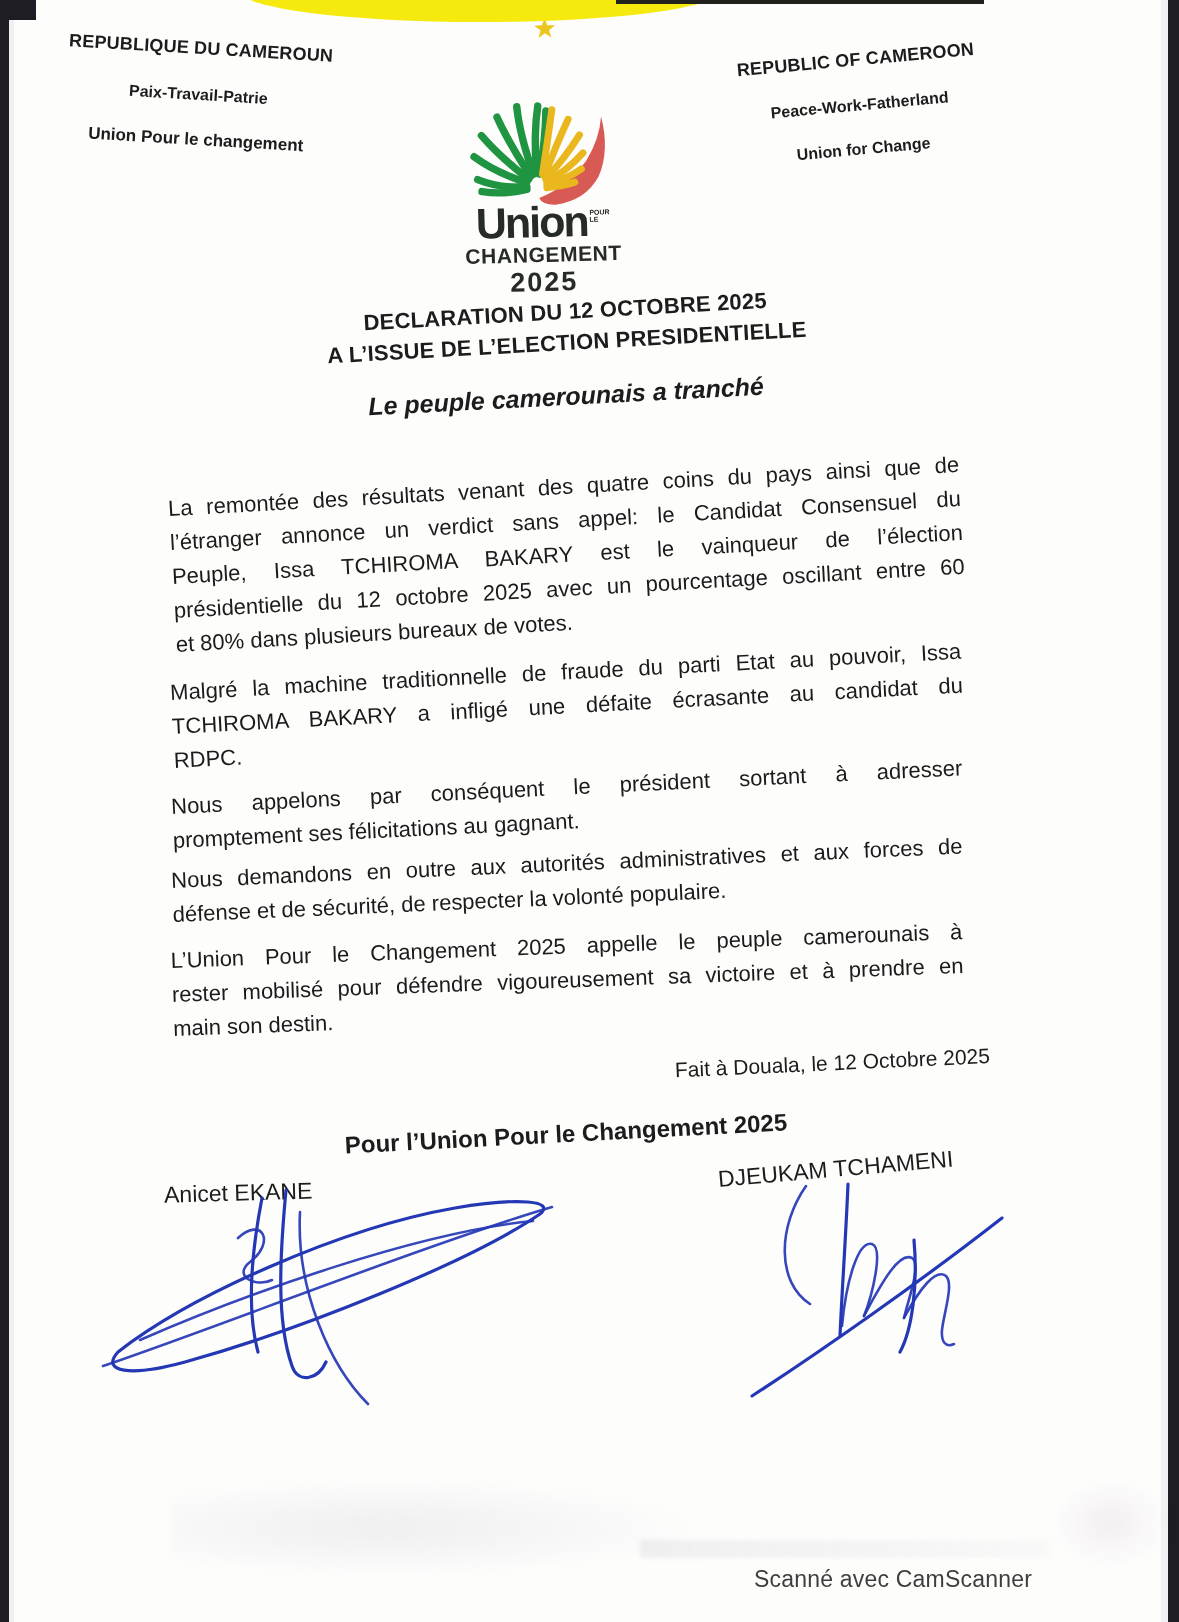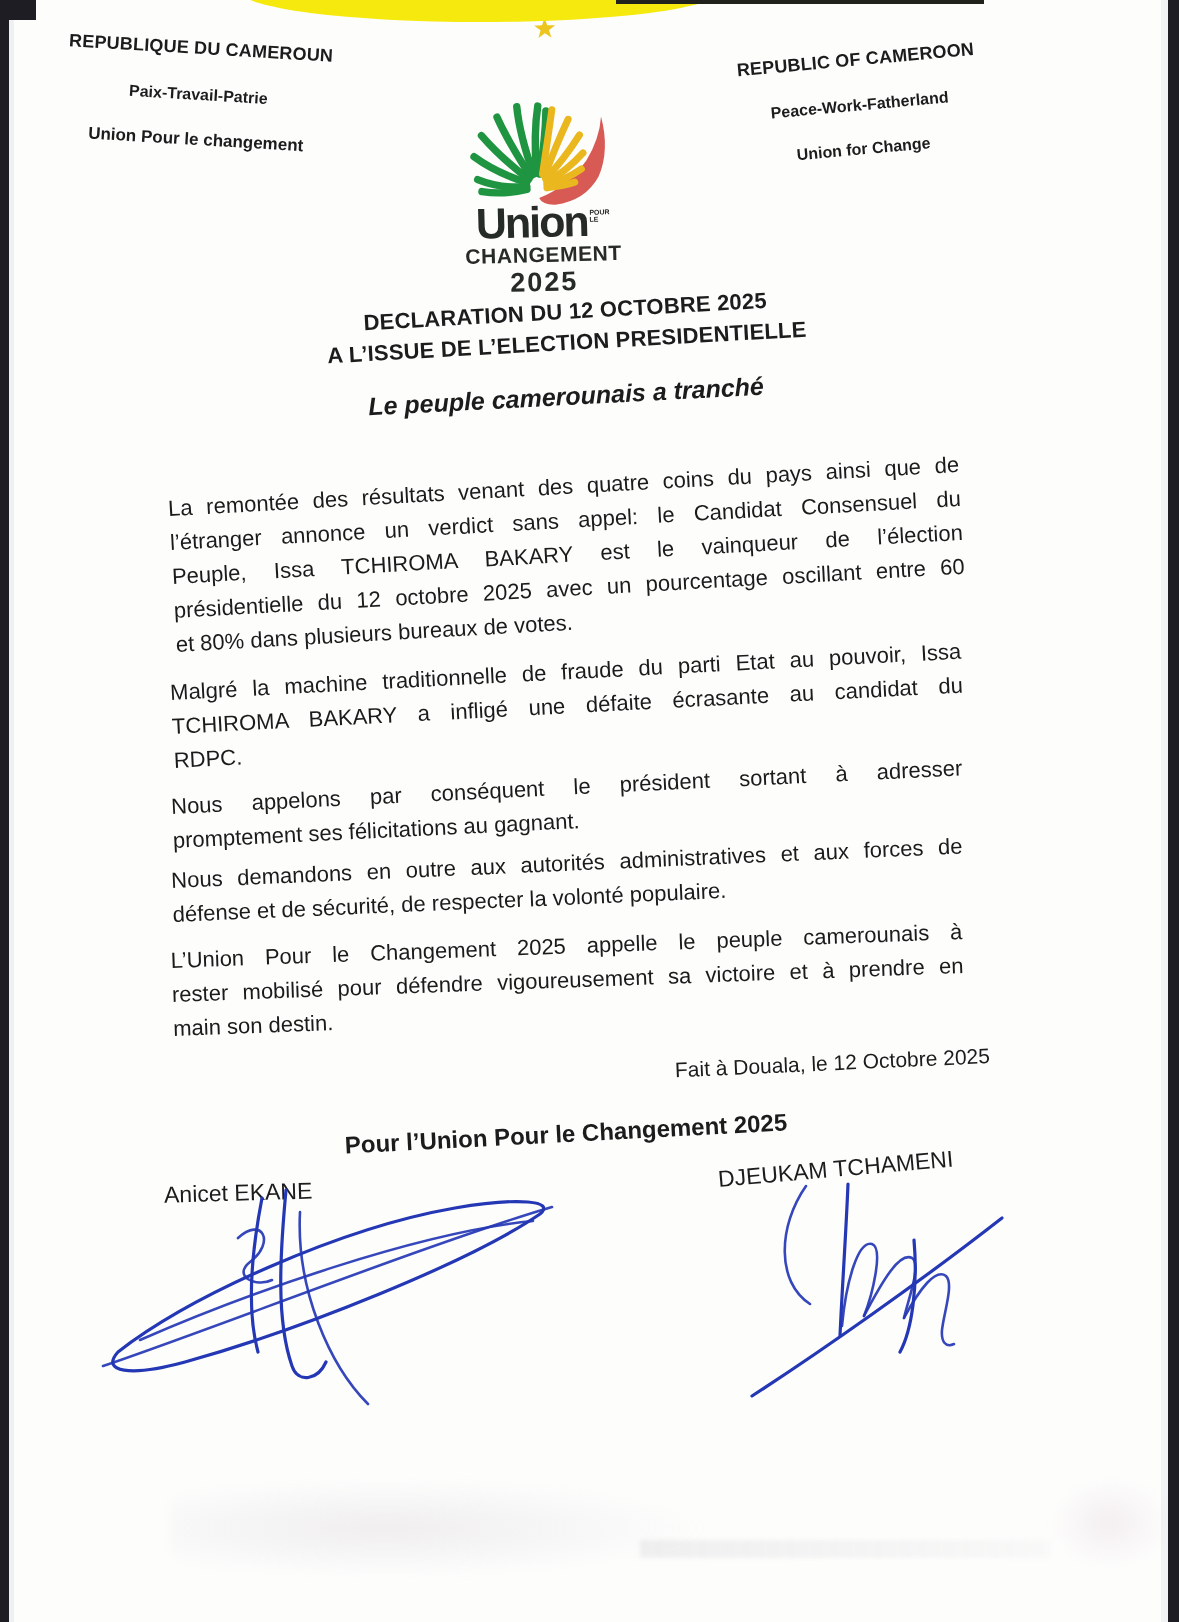--- a/index.html
+++ b/index.html
@@ -231,13 +231,14 @@
       <path class="ink" d="M 752,1396 C 820,1352 920,1282 1002,1218"></path>
       <path class="ink thin" d="M 806,1186 C 778,1226 776,1282 810,1304"></path>
       <path class="ink thin" d="M 842,1326 C 846,1282 858,1240 872,1244 C 884,1248 872,1296 864,1316"></path>
       <path class="ink thin" d="M 864,1316 C 884,1278 900,1252 912,1258 C 922,1264 908,1300 904,1318"></path>
       <path class="ink thin" d="M 904,1318 C 920,1288 936,1268 946,1276 C 954,1284 944,1312 942,1330 C 941,1342 946,1348 954,1344"></path>
       <path class="ink" d="M 848,1184 C 846,1234 842,1290 840,1336"></path>
       <path class="ink" d="M 914,1240 C 918,1286 912,1330 900,1352"></path>
     </g>
   </svg>
 
+  <div class="scan-note">Scanné avec CamScanner</div>
 </div>
 
 </body></html>

